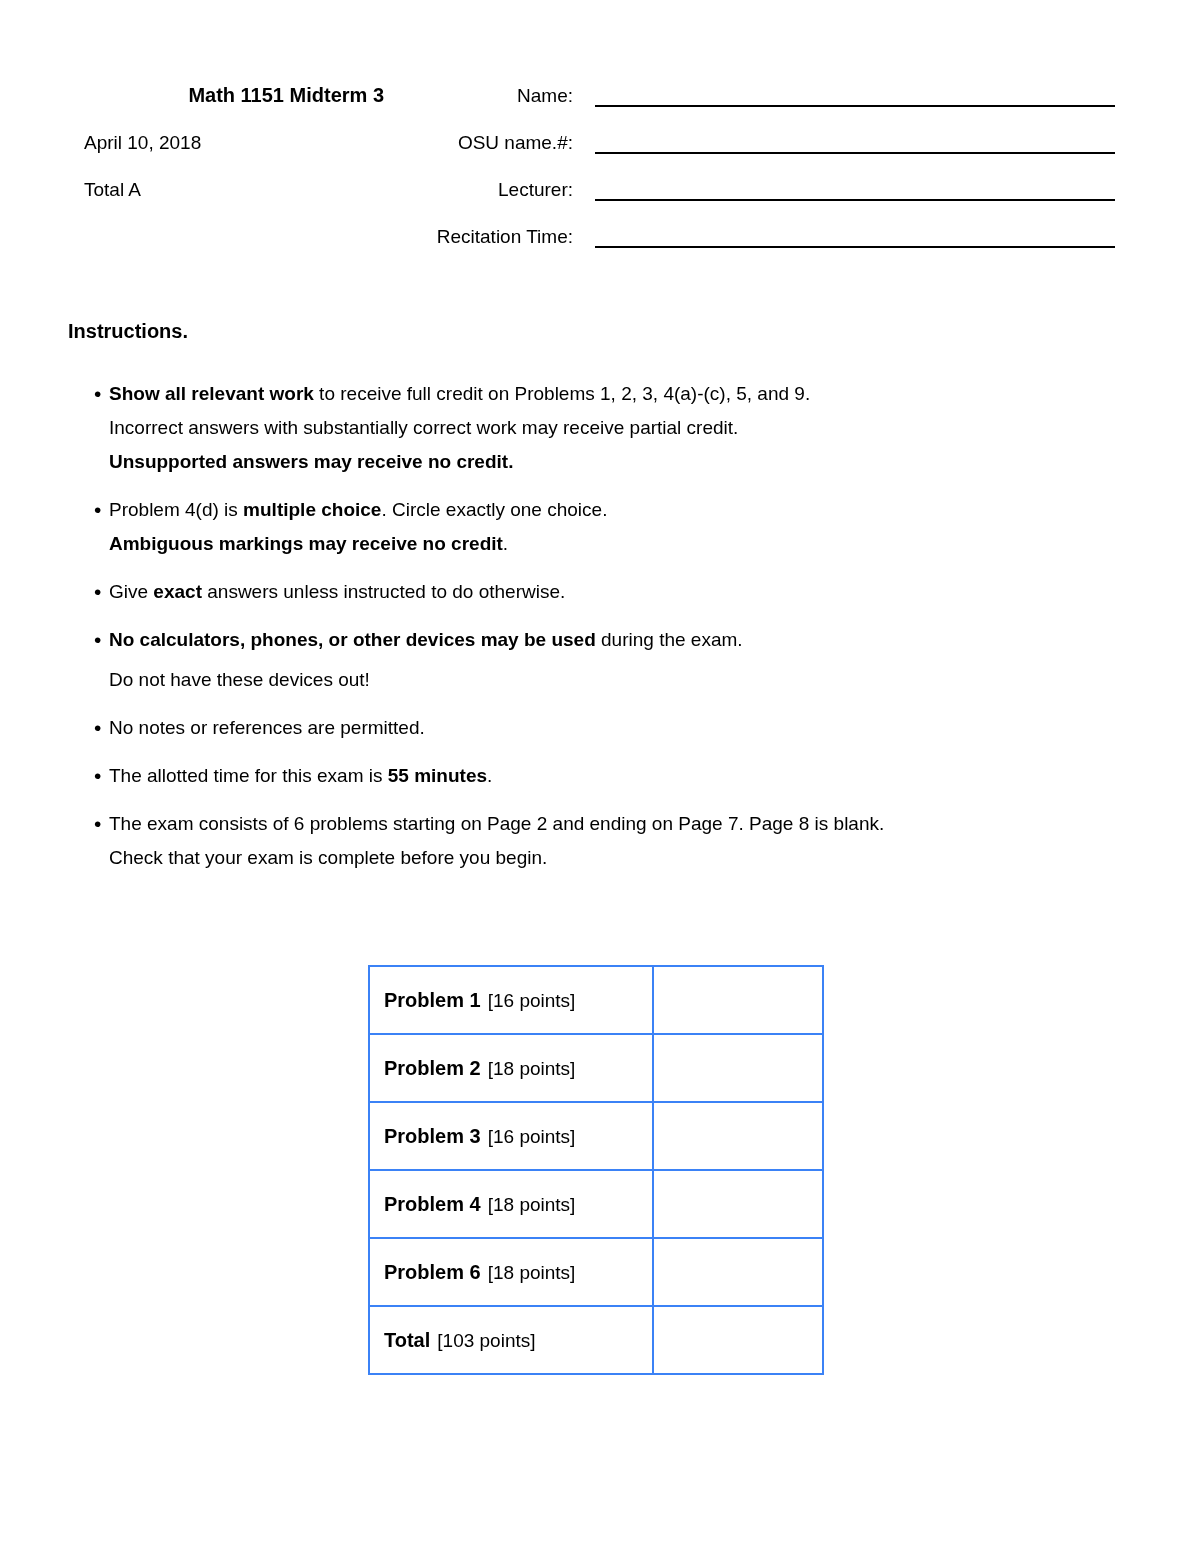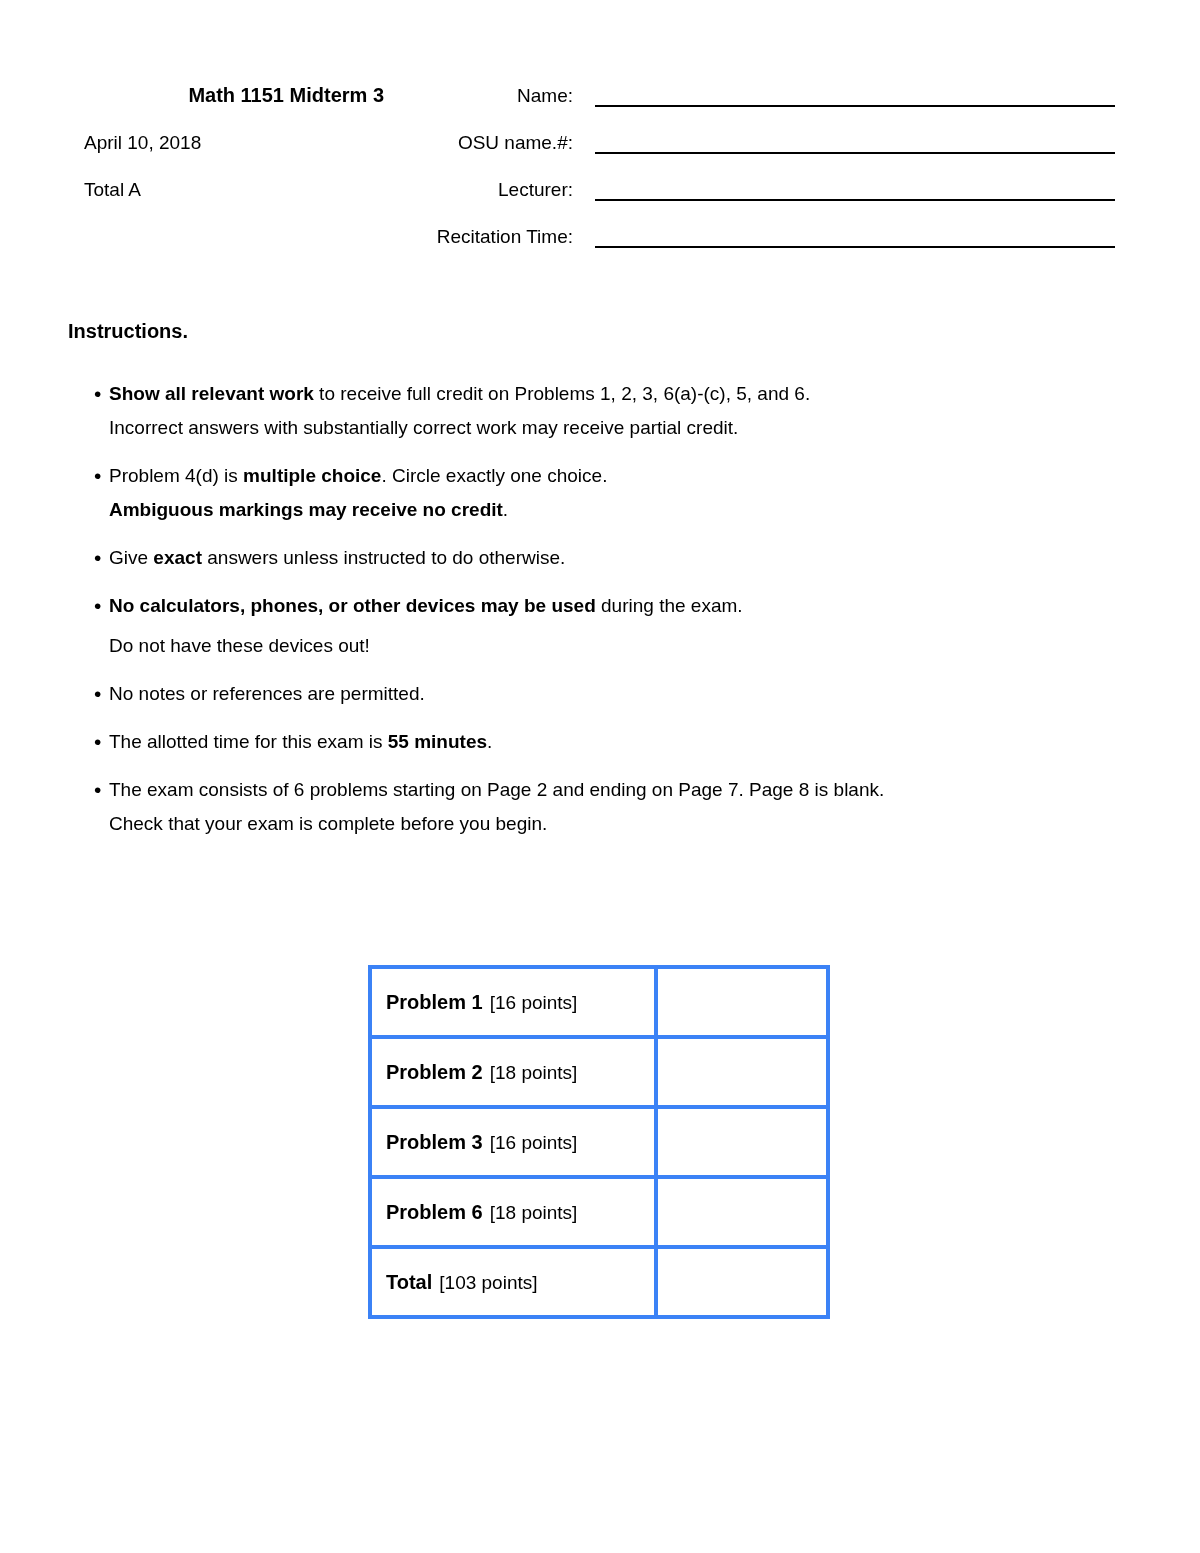--- a/index.html
+++ b/index.html
@@ -50,21 +50,21 @@
   .bd { font-weight: bold; }
   .it { }
 
   
   .score-table {
     position: absolute;
     left: 368px;
     top: 965px;
     border-collapse: collapse;
   }
-  .score-table td { border: 4px solid #3b82f6; margin-top: 12px; }
+  .score-table td { border: 2px solid #3b82f6; margin-top: 12px; }
   .score-table td.pcell {
     width: 268px;
     height: 66px;
     padding: 0 0 0 14px;
     font-size: 20px;
     vertical-align: middle;
     white-space: nowrap;
   }
   .score-table td.scell { width: 166px; }
   .pname { font-weight: bold; }
@@ -97,22 +97,23 @@
           <div class="hlabel">Recitation Time:</div>
           <div class="hline"></div>
         </div>
       </div>
   </div>
 
   <div class="instructions">
     <div class="ins-heading">Instructions.</div>
     <ul class="bullets">
         <li class="bullet">
-          <div class="bline"><span class="bd">Show all relevant work</span><span> to receive full credit on Problems 1, 2, 3, 6(a)-(c), 5, and 6.</span></div>
+          <div class="bline"><span class="bd">Show all relevant work</span><span> to receive full credit on Problems 1, 2, 3, 4(a)-(c), 5, and 9.</span></div>
           <div class="bline"><span>Incorrect answers with substantially correct work may receive partial credit.</span></div>
+          <div class="bline"><span class="bd">Unsupported answers may receive no credit.</span></div>
         </li>
         <li class="bullet">
           <div class="bline"><span>Problem 4(d) is </span><span class="bd">multiple choice</span><span>. Circle </span><span class="it">exactly one</span><span> choice.</span></div>
           <div class="bline"><span class="bd">Ambiguous markings may receive no credit</span><span>.</span></div>
         </li>
         <li class="bullet">
           <div class="bline"><span>Give </span><span class="bd">exact</span><span> answers unless instructed to do otherwise.</span></div>
         </li>
         <li class="bullet">
           <div class="bline"><span class="bd">No calculators, phones, or other devices may be used</span><span> during the exam.</span></div>
@@ -139,20 +140,24 @@
         </tr>
         <tr>
           <td class="pcell"><span class="pname">Problem 2</span><span class="ppoints">[18 points]</span></td>
           <td class="scell"></td>
         </tr>
         <tr>
           <td class="pcell"><span class="pname">Problem 3</span><span class="ppoints">[16 points]</span></td>
           <td class="scell"></td>
         </tr>
         <tr>
+          <td class="pcell"><span class="pname">Problem 4</span><span class="ppoints">[18 points]</span></td>
+          <td class="scell"></td>
+        </tr>
+        <tr>
           <td class="pcell"><span class="pname">Problem 6</span><span class="ppoints">[18 points]</span></td>
           <td class="scell"></td>
         </tr>
         <tr>
           <td class="pcell"><span class="pname">Total</span><span class="ppoints">[103 points]</span></td>
           <td class="scell"></td>
         </tr>
       </tbody>
   </table>
 

